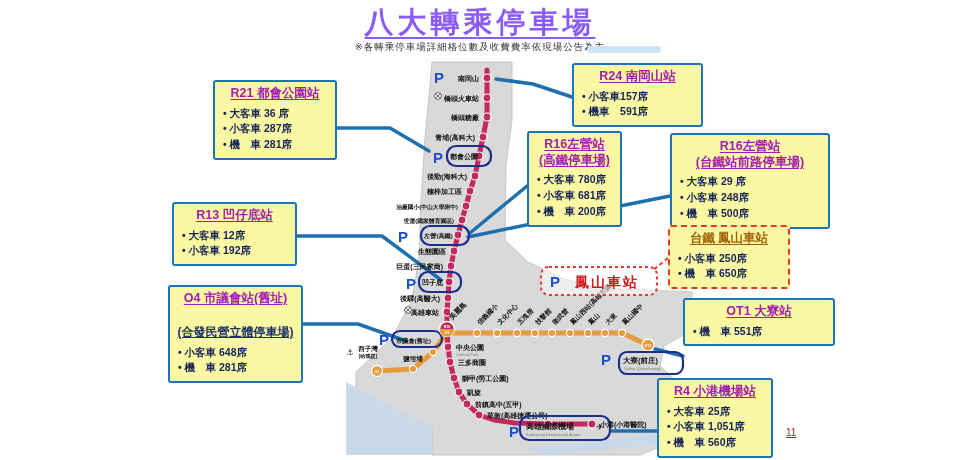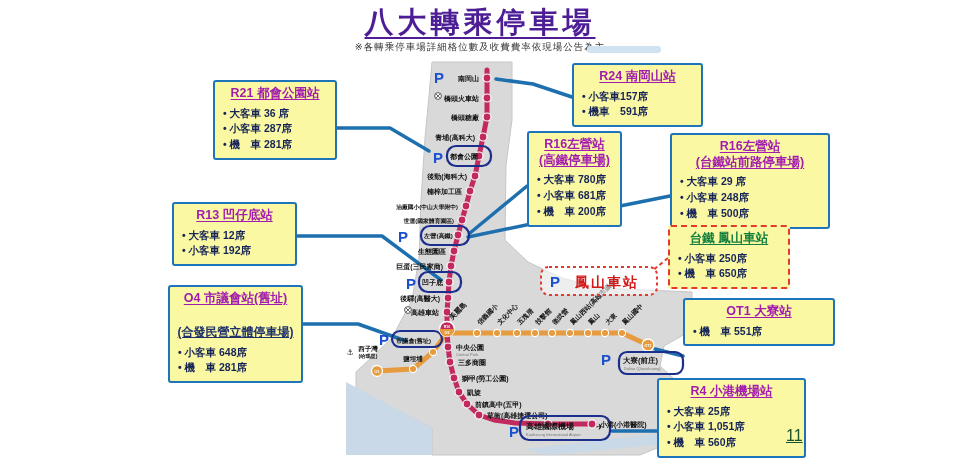--- a/index.html
+++ b/index.html
@@ -1,34 +1,34 @@
 <!DOCTYPE html>
 <html><head>
 <meta charset="utf-8">
 <style>
   html,body{margin:0;padding:0;background:#fff;}
   body{width:960px;height:460px;overflow:hidden;font-family:"Liberation Sans","DejaVu Sans",sans-serif;}
   .slide{position:relative;width:960px;height:460px;background:#fff;}
   .title{position:absolute;left:0;right:0;top:3px;text-align:center;font-size:29px;font-weight:bold;
-         letter-spacing:4px;color:#4c1d95;text-decoration:underline;text-decoration-thickness:2px;text-underline-offset:5px;}
+         letter-spacing:4px;color:#8b5cf6;text-decoration:underline;text-decoration-thickness:2px;text-underline-offset:5px;}
   .subtitle{position:absolute;left:0;right:0;top:41px;text-align:center;font-size:9.5px;color:#333;letter-spacing:1px;}
   #map{position:absolute;left:0;top:0;}
   #callouts{position:absolute;left:0;top:0;width:960px;height:460px;pointer-events:none;}
   .co{position:absolute;background:#fbf8a3;border:2.5px solid #1e74b8;border-radius:3px;
       padding:4px 6px 5px 6px;box-sizing:border-box;color:#152456;}
   .co.red{border:2.5px dashed #e23a2e;}
   .co .t{text-align:center;font-weight:bold;font-size:12.5px;color:#a21caf;line-height:1.25;
          text-decoration:underline;text-underline-offset:2px;}
-  .co.red .t{color:#15803d;}
+  .co.red .t{color:#a16207;font-family:Liberation Serif, serif;}
   .co .st{text-align:center;font-weight:bold;font-size:12px;color:#1d3168;
           text-decoration:underline;margin-top:17px;}
   .co .its{margin-top:4px;padding-left:2px;}
   .co .it{font-size:10.5px;font-weight:bold;color:#152456;line-height:1.5;white-space:pre;}
   .co .it::before{content:"• ";}
-  .pagenum{position:absolute;left:786px;top:427px;font-size:16px;color:#14532d;text-decoration:underline;}
+  .pagenum{position:absolute;left:786px;top:427px;font-size:10px;color:#b91c1c;text-decoration:underline;}
 </style>
 </head>
 <body>
 
 <div class="slide">
   <div class="title">八大轉乘停車場</div>
   <div class="subtitle">※各轉乘停車場詳細格位數及收費費率依現場公告為主</div>
   <svg id="map" width="960" height="460" viewBox="0 0 960 460">
       <polygon points="432,62 512,62 512,120 506,165 505,240 528,262 562,278 600,288 692,292 692,330 664,346 660,366 682,386 682,420 662,446 640,455 432,455 432,428 388,406 356,390 356,372 392,338 412,300 419,258 421,200 425,138 429,96" fill="#d9d9d9" stroke="#c6c6c6" stroke-width="1"></polygon>
       <polygon points="346,382 432,428 432,455 346,455" fill="#c9d9e7"></polygon>
@@ -206,21 +206,21 @@
           <div class="it">小客車 250席</div>
           <div class="it">機　車 650席</div>
         </div>
       </div>
       <div class="co" style="left: 683px; top: 298px; width: 152px;">
         <div class="t">OT1 大寮站</div>
         <div class="its">
           <div class="it">機　車 551席</div>
         </div>
       </div>
-      <div class="co" style="left: 657px; top: 378px; width: 149px;">
+      <div class="co" style="left: 657px; top: 378px; width: 116px;">
         <div class="t">R4 小港機場站</div>
         <div class="its">
           <div class="it">大客車 25席</div>
           <div class="it">小客車 1,051席</div>
           <div class="it">機　車 560席</div>
         </div>
       </div>
     </div>
   <div class="pagenum">11</div>
 </div>

